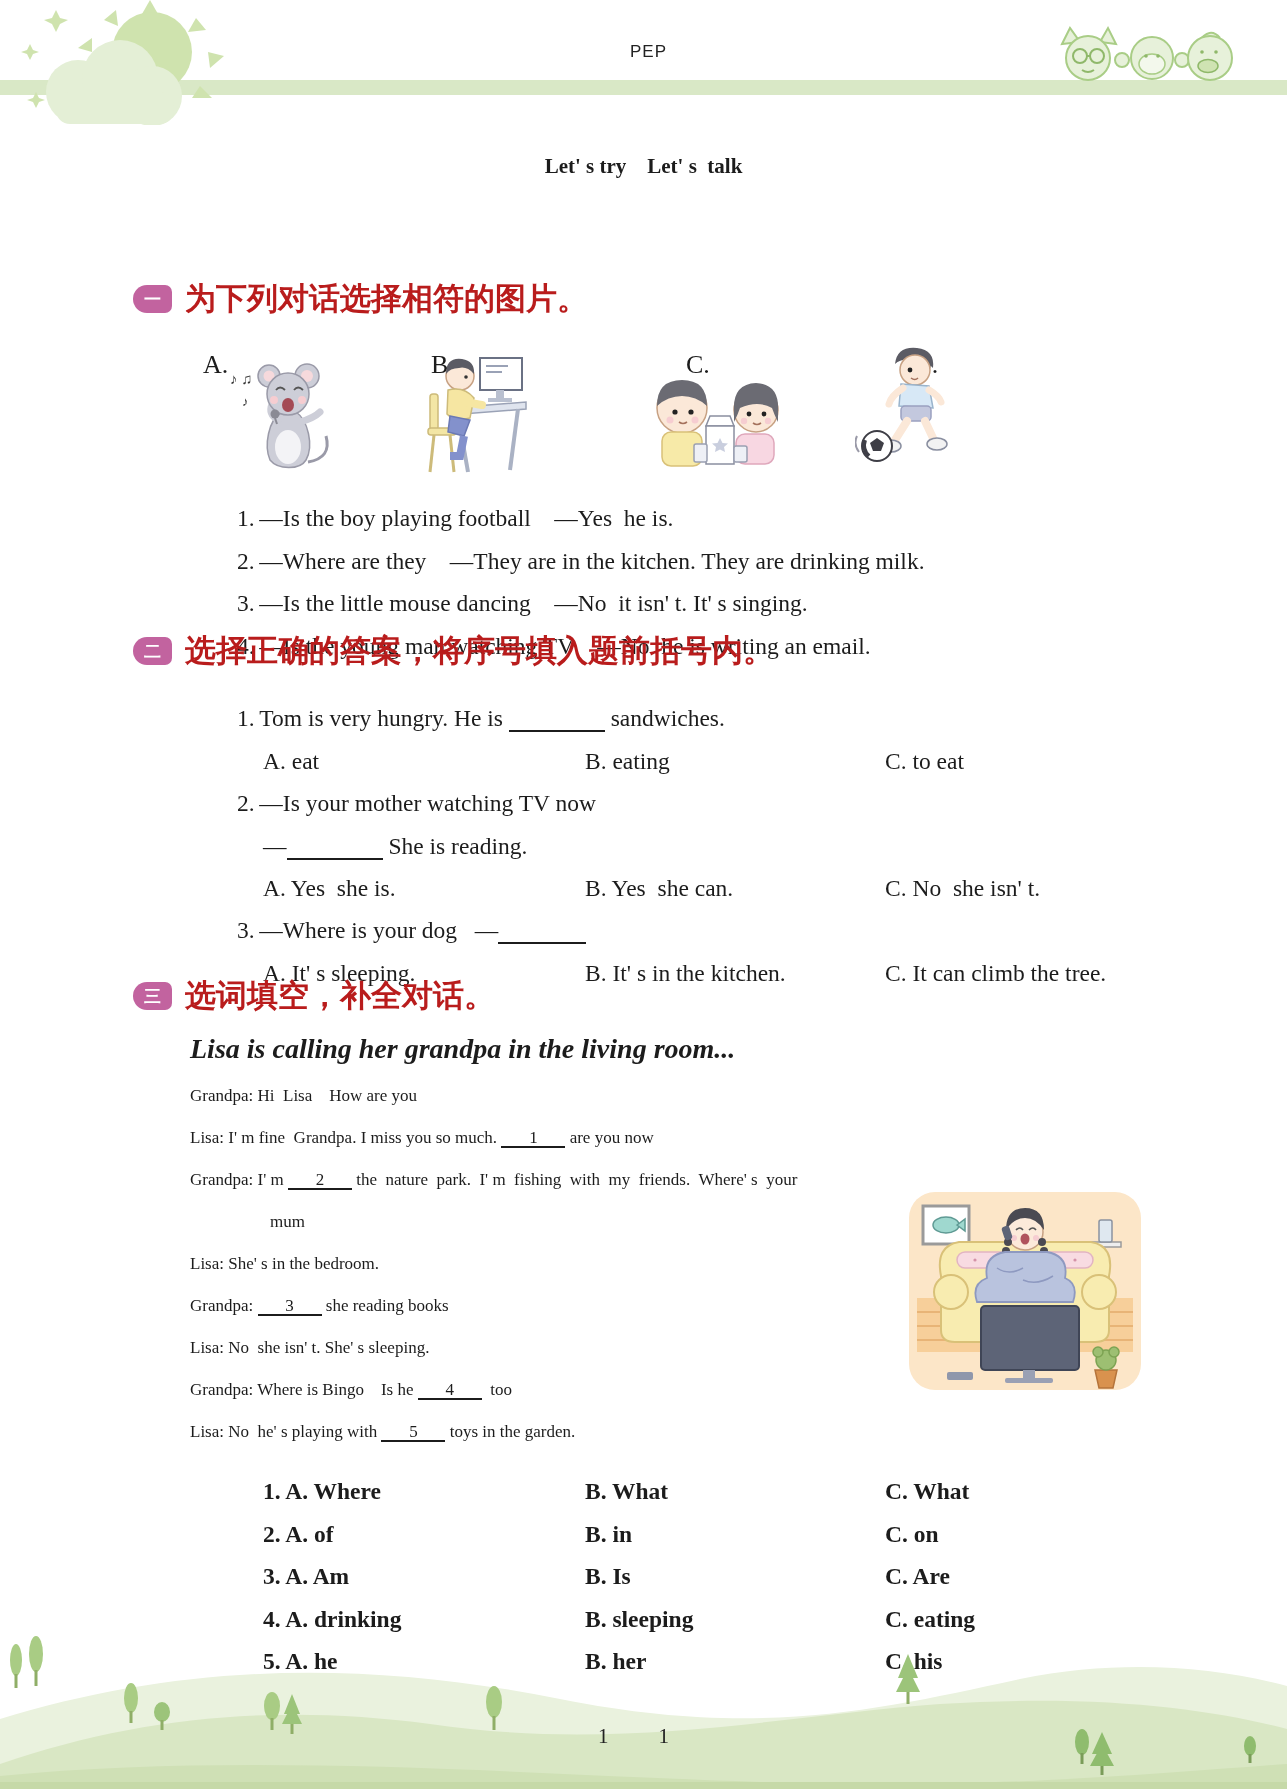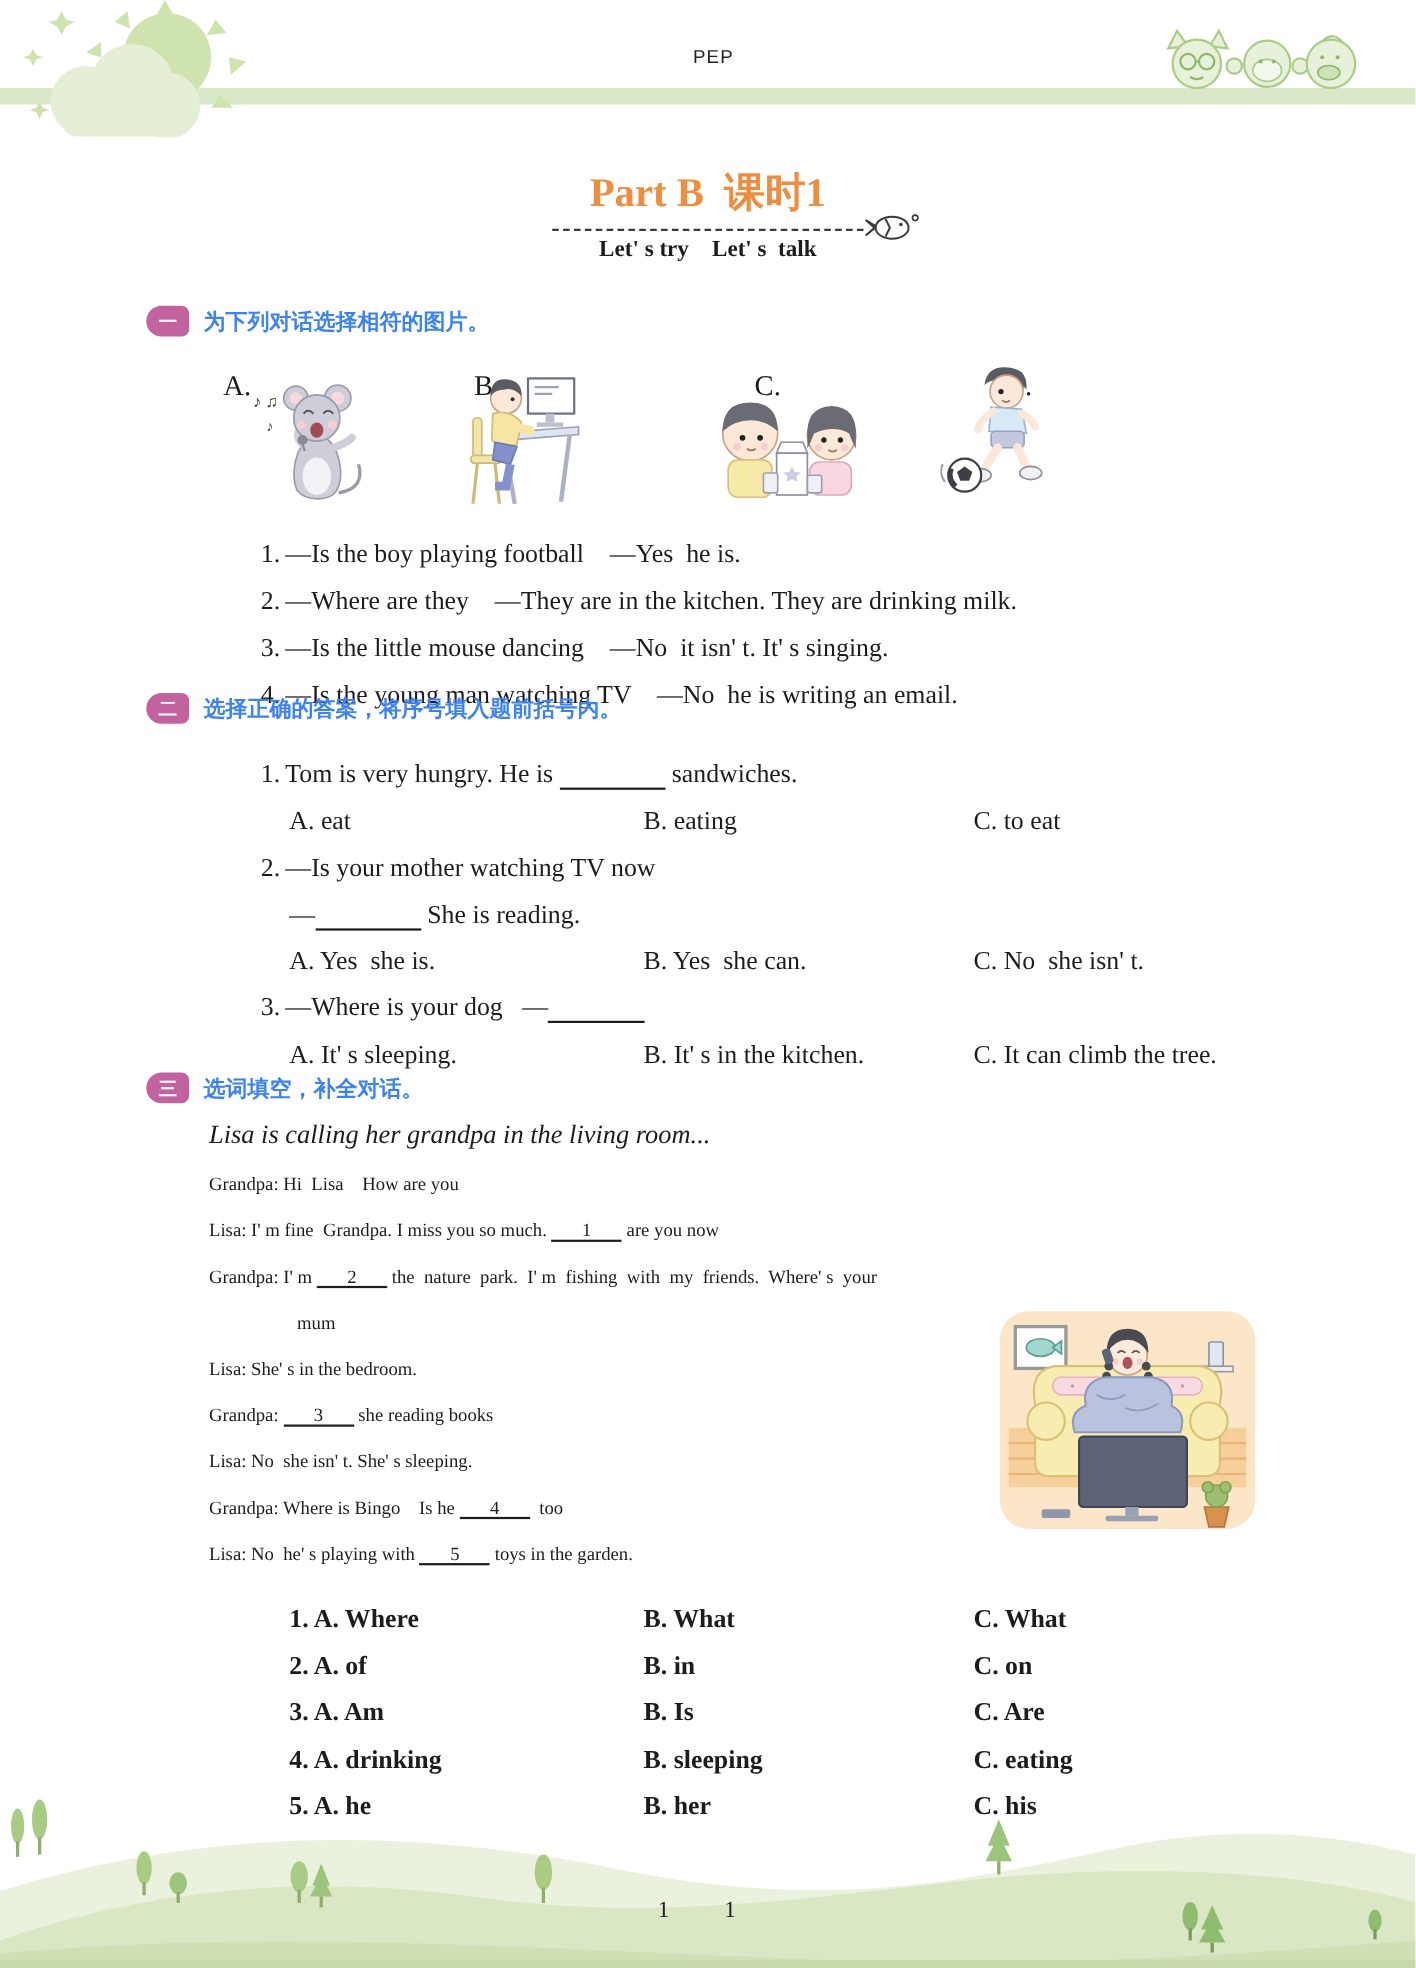--- a/index.html
+++ b/index.html
@@ -17,35 +17,35 @@
   .title-main{font-size:37px;font-weight:bold;color:#ef8d3d;
               font-family:"Liberation Serif","Liberation Sans",serif;white-space:pre;}
   .fish{position:absolute;right:-52px;bottom:-16px;}
   .subtitle{margin-top:4px;font-size:21px;white-space:pre;font-weight:bold;}
   
   .sec{position:absolute;left:133px;right:44px;}
   .sec-head{display:flex;align-items:center;gap:13px;}
   .badge{flex:0 0 auto;width:39px;height:28px;background:#c2639f;color:#fff;
          border-radius:14px 7px 7px 14px;display:flex;align-items:center;justify-content:center;
          font-family:"Liberation Sans",sans-serif;font-size:17px;font-weight:bold;}
-  .cn{font-family:Liberation Sans, sans-serif;font-weight:bold;font-size:20px;color:#3b82f6;}
+  .cn{font-family:Liberation Sans, sans-serif;font-weight:bold;font-size:31px;color:#b91c1c;}
   .en{font-size:23.5px;white-space:pre-wrap;}
   .row{height:42.4px;display:flex;align-items:flex-end;}
   .indent1{padding-left:104px;}
   .indent2{padding-left:130px;}
   .opts{display:grid;grid-template-columns:322px 300px 1fr;padding-left:130px;width:100%;box-sizing:border-box;}
   .blk{display:inline-block;border-bottom:2px solid #1c1c1c;height:1.05em;vertical-align:baseline;}
   .blk95{width:96px;}.blk90{width:88px;}
   .nblk{display:inline-block;min-width:52px;text-align:center;border-bottom:2px solid #1c1c1c;
         padding:0 6px;line-height:1.02;}
   
   .pics{position:relative;height:146px;margin-top:24px;}
   .pic-label{position:absolute;font-size:26px;}
   
-  .intro{padding-left:57px;margin-top:16px;font-style:italic;font-size:24px;}
+  .intro{padding-left:57px;margin-top:16px;font-style:italic;font-size:28px;font-weight:bold;}
   .dialog{margin-top:10px;padding-left:57px;}
   .dline{line-height:42px;font-size:17px;white-space:pre-wrap;}
   .mum{padding-left:80px;}
   .illus{position:absolute;left:905px;top:1180px;}
   
   .footer-svg{position:absolute;left:0;bottom:0;}
   .pagenums{position:absolute;left:598px;top:1724px;display:flex;gap:50px;font-size:21px;color:#222;}
 </style>
 </head>
 <body>
@@ -93,32 +93,20 @@
     </g>
     <ellipse cx="102" cy="40" rx="13" ry="10" fill="#f3f8ec" stroke="#a9cd86" stroke-width="1.5"></ellipse>
     <circle cx="96" cy="32" r="1.8" fill="#8fb86a"></circle>
       <circle cx="108" cy="32" r="1.8" fill="#8fb86a"></circle>
     <ellipse cx="158" cy="42" rx="10" ry="6.5" fill="#cfe3b2" stroke="#8fb86a" stroke-width="1.5"></ellipse>
     <circle cx="152" cy="28" r="1.8" fill="#8fb86a"></circle>
       <circle cx="166" cy="28" r="1.8" fill="#8fb86a"></circle>
   </svg>
 
   <div class="title-block">
-    <div class="title-wrap">
-      <span class="title-main">Part B  课时1</span>
-      <svg class="fish" width="52" height="34" viewBox="0 0 52 34">
-        <g fill="#fff" stroke="#3a3a3a" stroke-width="1.8">
-          <path d="M2,10 L12,16 L2,24 L10,17 Z"></path>
-          <ellipse cx="26" cy="17" rx="15" ry="10"></ellipse>
-          <path d="M20,9 L24,17 L20,25"></path>
-        </g>
-        <circle cx="34" cy="14" r="1.6" fill="#3a3a3a"></circle>
-        <circle cx="47" cy="8" r="2.5" fill="none" stroke="#3a3a3a" stroke-width="1.5"></circle>
-      </svg>
-    </div>
     <div class="subtitle">Let' s try    Let' s  talk</div>
   </div>
 
   <div class="sec" style="top:278px;">
     <div class="sec-head">
       <span class="badge">一</span>
       <span class="cn">为下列对话选择相符的图片。</span>
     </div>
     <div class="pics">
       <span class="pic-label" style="left:70px;top:6px;">A.</span>

